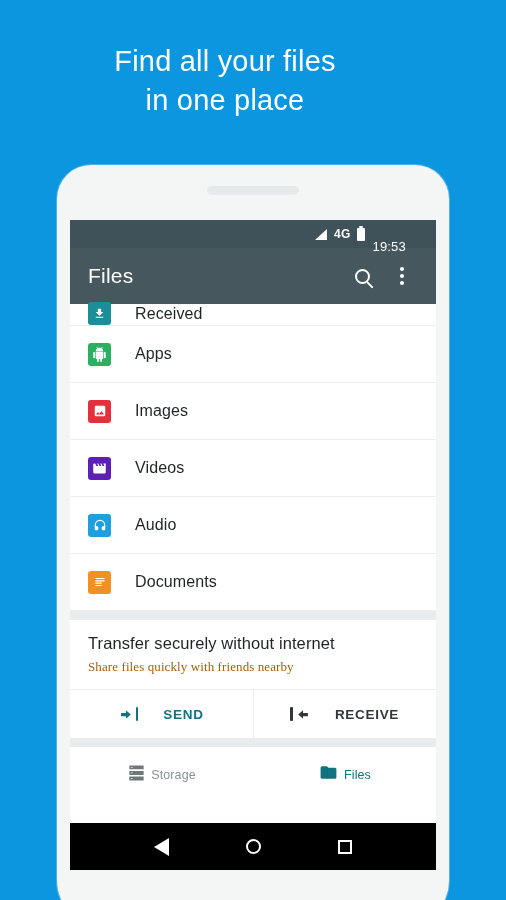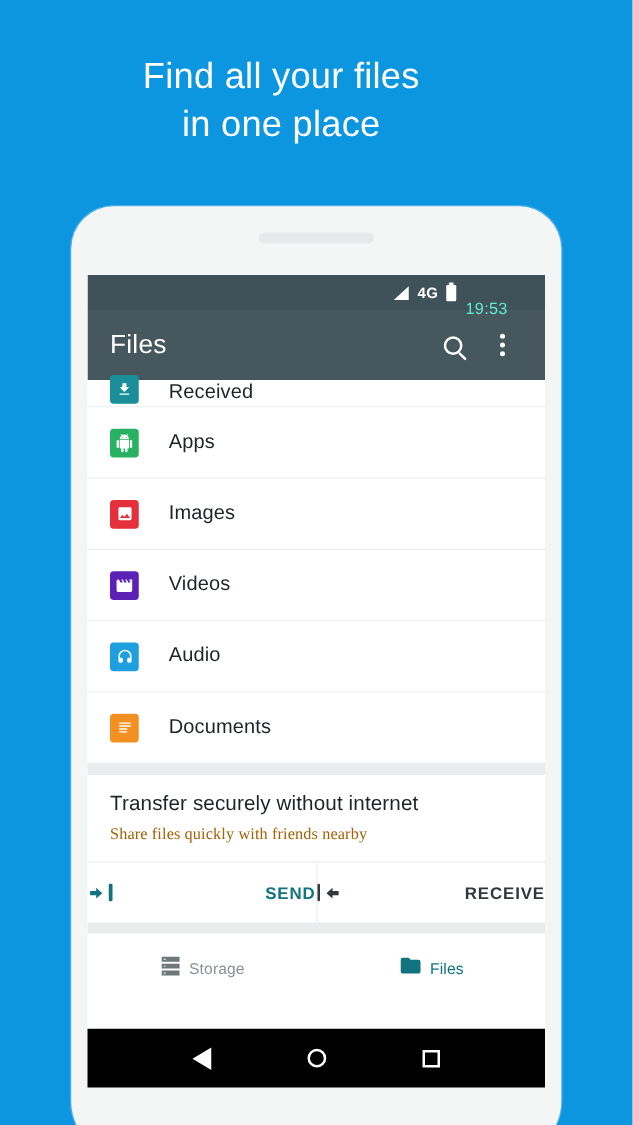--- a/index.html
+++ b/index.html
@@ -93,21 +93,21 @@
   }
   .status-bar .battery::before {
     content: "";
     position: absolute;
     top: -2px; left: 2px;
     width: 4px; height: 2px;
     background: #ffffff;
     border-radius: 1px;
   }
   .status-bar .clock {
-    color: #5eead4;
+    color: #ffffff;
     font-size: 13px;
     letter-spacing: 0.2px;
     margin-top: 24px;
   }
 
   
   .app-bar {
     height: 56px;
     background: #46575e;
     display: flex;
@@ -156,21 +156,21 @@
     background: #ffffff;
   }
   .list-row {
     height: 57px;
     display: flex;
     align-items: center;
     padding-left: 18px;
     border-bottom: 1px solid #eceded;
     background: #ffffff;
   }
-  .list-row.clipped { height: 22px; align-items: flex-end; padding-bottom: 2px; }
+  .list-row.clipped { height: 22px; padding-bottom: 2px; }
   .list-row .label {
     margin-left: 24px;
     font-size: 16px;
     color: #1f2426;
     letter-spacing: 0.1px;
   }
 
   .file-icon {
     width: 23px;
     height: 23px;
@@ -205,21 +205,21 @@
   }
   .transfer-actions {
     display: flex;
     border-top: 1px solid #eceded;
     height: 49px;
   }
   .action {
     flex: 1;
     display: flex;
     align-items: center;
-    justify-content: space-between;
+    justify-content: center;
     gap: 25px;
     font-size: 13.5px;
     font-weight: bold;
     letter-spacing: 0.7px;
   }
   .action.send { color: #10737f; }
   .action.receive { color: #30383b; border-left: 1px solid #eceded; }
 
   .arrow-wrap { display: flex; align-items: center; gap: 2px; }
   .bar-v { width: 2.5px; height: 14px; border-radius: 1px; display: block; }

